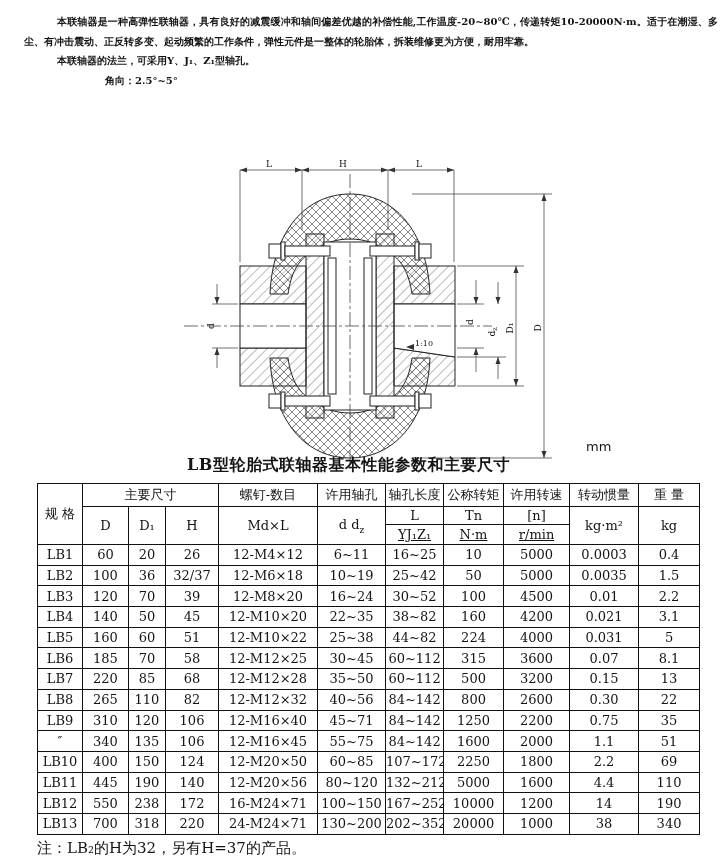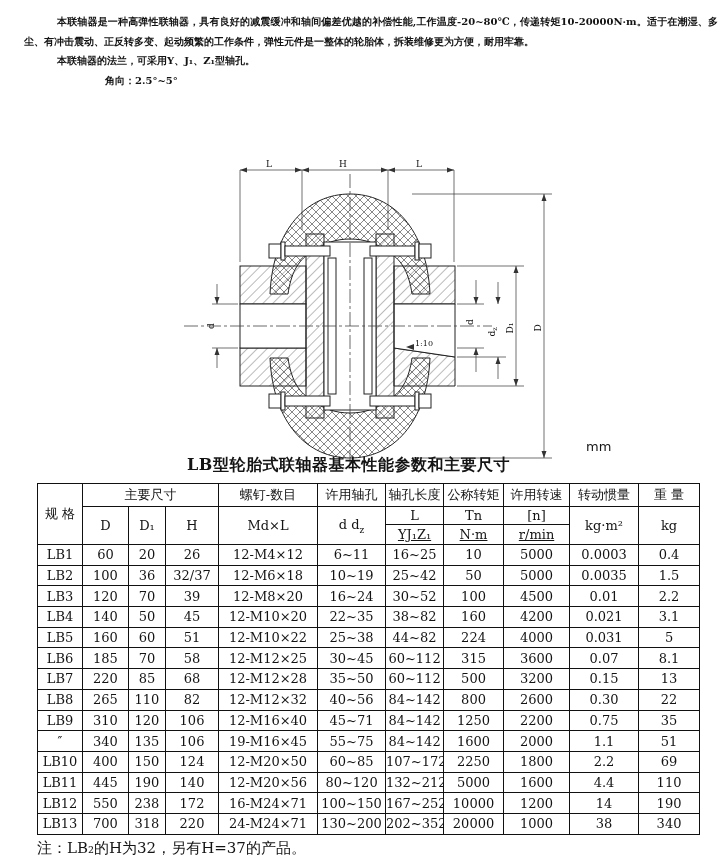--- a/index.html
+++ b/index.html
@@ -345,21 +345,21 @@
           <td>1250</td>
           <td>2200</td>
           <td>0.75</td>
           <td>35</td>
         </tr>
         <tr>
           <td>″</td>
           <td>340</td>
           <td>135</td>
           <td>106</td>
-          <td>19-M16×45</td>
+          <td>12-M16×45</td>
           <td>55~75</td>
           <td>84~142</td>
           <td>1600</td>
           <td>2000</td>
           <td>1.1</td>
           <td>51</td>
         </tr>
         <tr>
           <td>LB10</td>
           <td>400</td>

